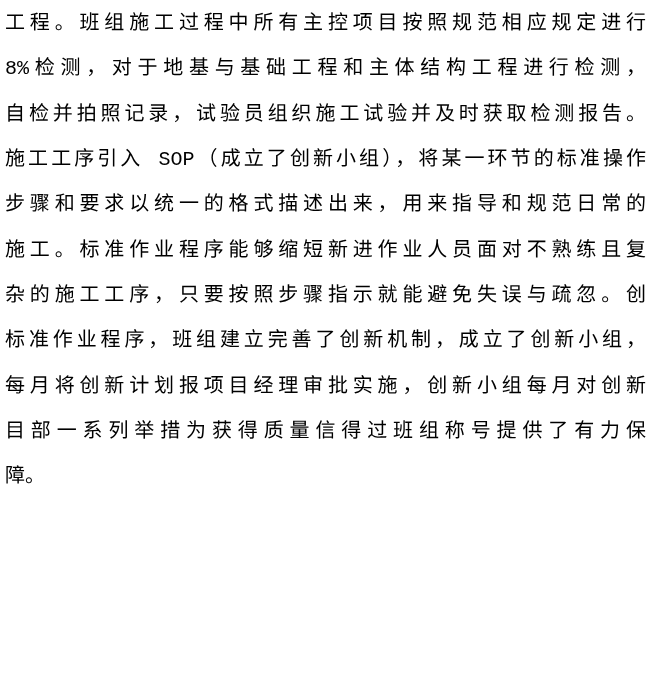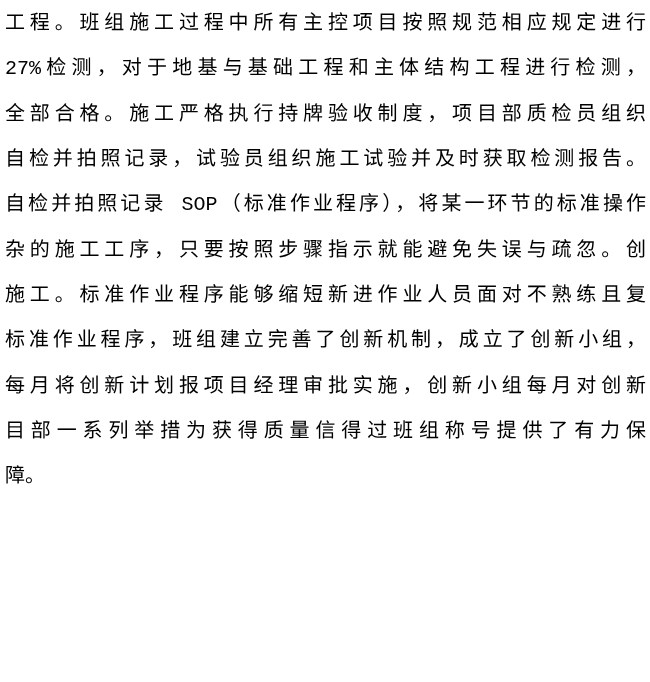--- a/index.html
+++ b/index.html
@@ -33,24 +33,24 @@
     text-align: left;
     text-align-last: left;
   }
 </style>
 </head>
 <body>
 
 <div class="page">
   <div class="textblock">
     <div class="text-line">工程。班组施工过程中所有主控项目按照规范相应规定进行</div>
-    <div class="text-line">27%检测，对于地基与基础工程和主体结构工程进行检测，</div>
-    <div class="text-line">全部合格。施工严格执行持牌验收制度，项目部质检员组织</div>
+    <div class="text-line">8%检测，对于地基与基础工程和主体结构工程进行检测，</div>
     <div class="text-line">自检并拍照记录，试验员组织施工试验并及时获取检测报告。</div>
-    <div class="text-line">自检并拍照记录 SOP（标准作业程序），将某一环节的标准操作</div>
+    <div class="text-line">施工工序引入 SOP（成立了创新小组），将某一环节的标准操作</div>
+    <div class="text-line">步骤和要求以统一的格式描述出来，用来指导和规范日常的</div>
+    <div class="text-line">施工。标准作业程序能够缩短新进作业人员面对不熟练且复</div>
     <div class="text-line">杂的施工工序，只要按照步骤指示就能避免失误与疏忽。创</div>
-    <div class="text-line">施工。标准作业程序能够缩短新进作业人员面对不熟练且复</div>
     <div class="text-line">标准作业程序，班组建立完善了创新机制，成立了创新小组，</div>
     <div class="text-line">每月将创新计划报项目经理审批实施，创新小组每月对创新</div>
     <div class="text-line">目部一系列举措为获得质量信得过班组称号提供了有力保</div>
     <div class="text-line last">障。</div>
   </div>
 </div>
 
 </body></html>

